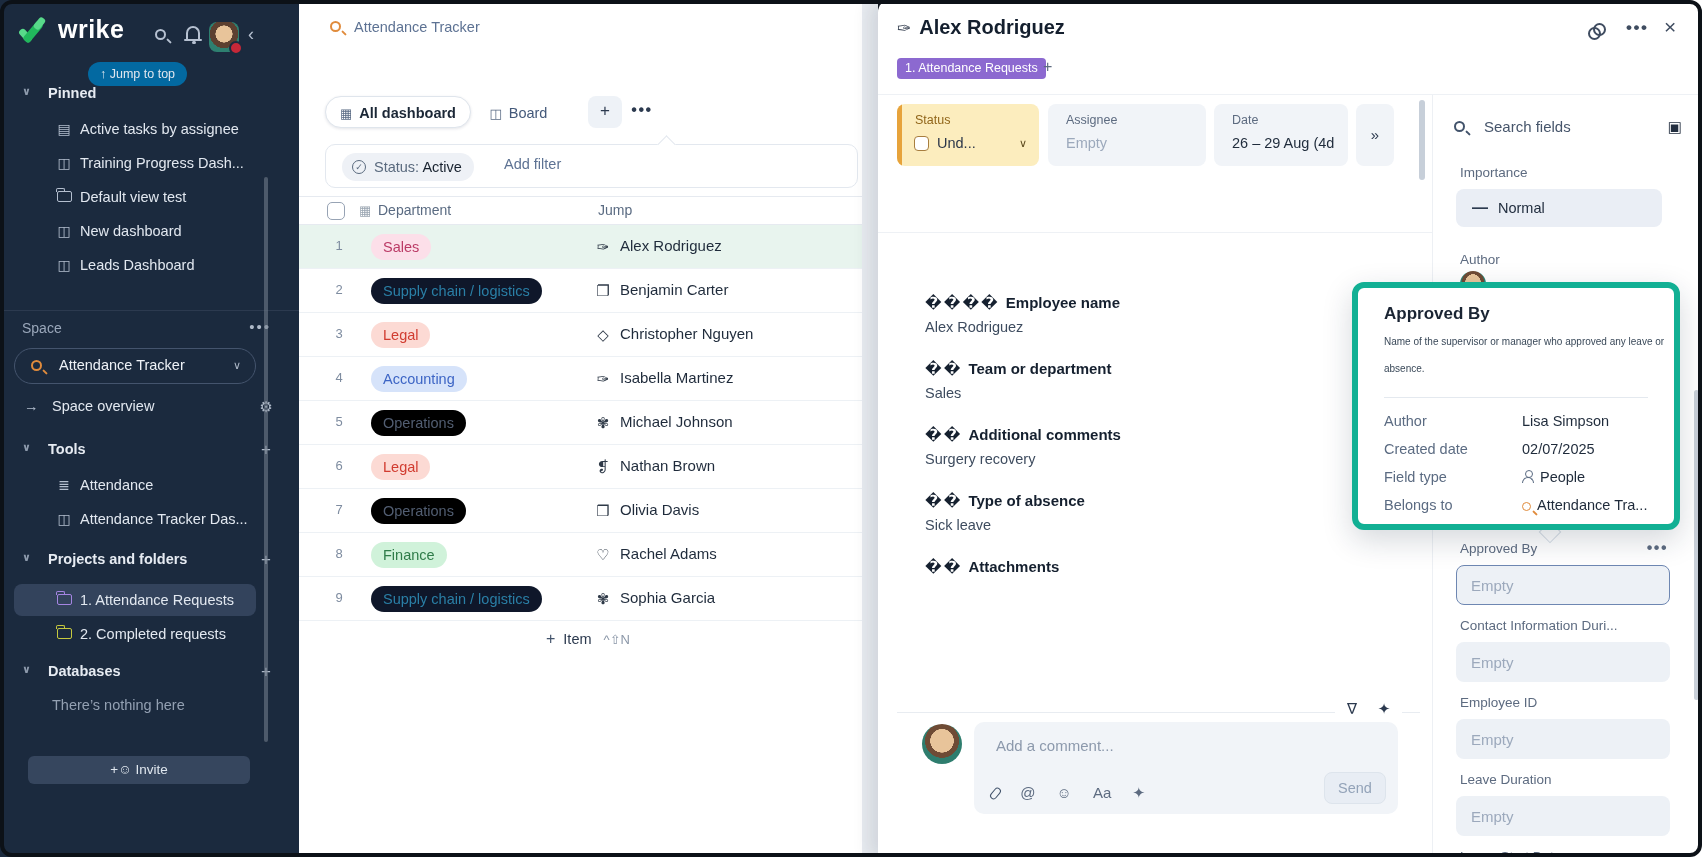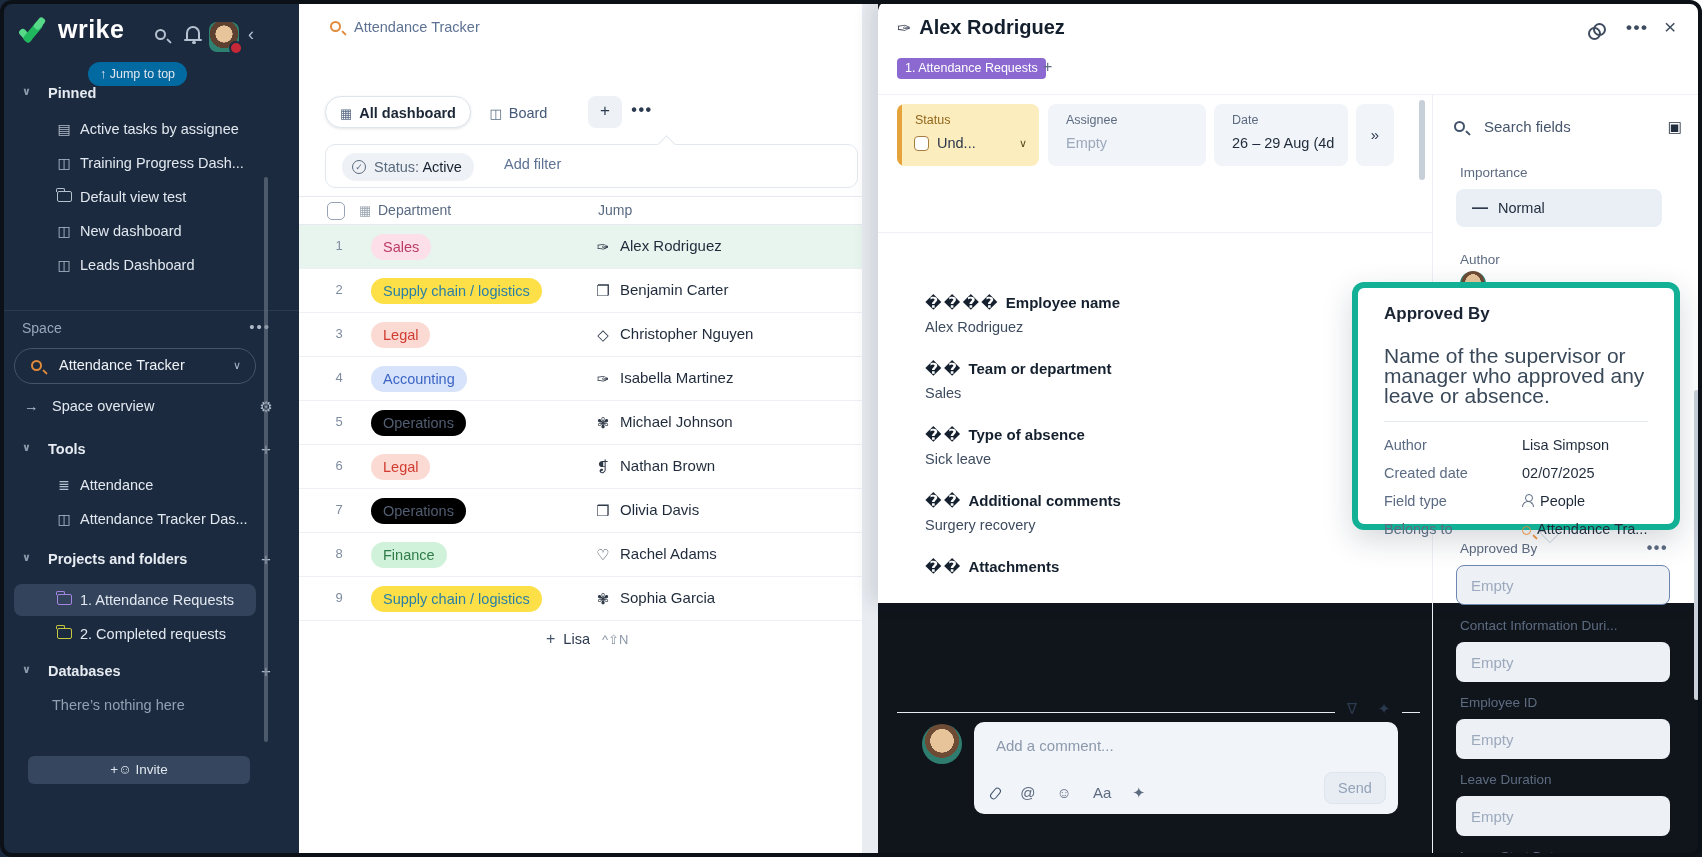--- a/index.html
+++ b/index.html
@@ -87,31 +87,31 @@
   .thead .c1{position:absolute;left:79px;top:5px;cursor:pointer;}
   .thead .c2{position:absolute;left:299px;top:5px;cursor:pointer;}
   .trows{position:absolute;left:0;top:225px;width:563px;}
   .trow{position:relative;height:44px;border-bottom:1px solid #edf1f5;cursor:pointer;background:#fff;}
   .trow.selected{background:#e8f4ee;}
   .trow .num{position:absolute;left:30px;top:13px;width:20px;text-align:center;font-size:13px;color:#7e8ca0;}
   .trow .pill{position:absolute;left:72px;top:9px;height:26px;line-height:26px;border-radius:13px;padding:0 12px;font-size:14.5px;}
   .trow .gl{position:absolute;left:294px;top:13px;width:20px;text-align:center;font-size:15px;color:#2f3a48;}
   .trow .nm{position:absolute;left:321px;top:12px;font-size:15px;color:#1f2b3b;}
   .pill.pink{background:#fcdfe9;color:#bb3b66;}
-  .pill.cyan{background:#fde047;color:#2a7fa6;}
+  .pill.cyan{background:#0f172a;color:#2a7fa6;}
   .pill.red{background:#fcdad4;color:#d13c30;}
   .pill.blue{background:#d6e3fa;color:#3d65c5;}
   .pill.gray{background:#000000;color:#525e72;}
   .pill.green{background:#d0f2da;color:#2f7c49;}
   .add-item-row{position:absolute;left:247px;top:630px;height:24px;font-size:14.5px;color:#2c3a4f;cursor:pointer;white-space:nowrap;}
   .add-item-row .pl{color:#42536b;font-size:16px;margin-right:8px;}
   .add-item-row .sc{color:#8b97a8;font-size:13px;margin-left:12px;}
 
   
-  .detail{position:absolute;left:878px;top:0;width:824px;height:603px;background:#fff;border-top-left-radius:12px;box-shadow:-8px 0 18px rgba(25,39,60,.12);z-index:2;}
+  .detail{position:absolute;left:878px;top:0;width:824px;height:857px;background:#fff;border-top-left-radius:12px;box-shadow:-8px 0 18px rgba(25,39,60,.12);z-index:2;}
   .dt-title{position:absolute;left:19px;top:16px;font-size:20px;font-weight:bold;color:#141f2e;white-space:nowrap;}
   .dt-title .gl{font-weight:normal;font-size:17px;color:#3c4656;margin-right:8px;}
   .dt-hdr-ic{position:absolute;top:18px;color:#3f4c60;font-size:17px;cursor:pointer;}
   .ic-link{display:inline-block;width:14px;height:14px;position:relative;}
   .ic-link::before,.ic-link::after{content:"";position:absolute;width:9px;height:9px;border:2px solid #3f4c60;border-radius:50%;}
   .ic-link::before{left:0;top:4px;}
   .ic-link::after{left:5px;top:0;}
   .dt-tag{position:absolute;left:19px;top:58px;height:21px;line-height:21px;background:#8c69d0;color:#fff;border-radius:4px;padding:0 8px;font-size:12.5px;cursor:pointer;}
   .dt-tag-plus{position:absolute;left:165px;top:58px;color:#5d6b80;font-size:16px;cursor:pointer;}
   .dt-div1{position:absolute;left:0;top:94px;width:824px;border-top:1px solid #eef1f5;}
@@ -173,21 +173,21 @@
   .fp-field .lr .fp-label{position:absolute;left:4px;top:0;white-space:nowrap;}
   .fp-field .lr .mdots{position:absolute;right:2px;top:-2px;color:#5d6b80;letter-spacing:1.5px;font-weight:bold;cursor:pointer;}
   .fp-box{margin-top:5px;height:40px;background:#edf1f6;border-radius:8px;line-height:40px;padding-left:14px;font-size:15px;color:#9ca9bc;cursor:pointer;border:1.5px solid transparent;}
   .fp-box.focused{border-color:#6e87b2;}
   .fp-scroll{position:absolute;right:3px;top:295px;width:5px;height:310px;background:#c9d0d9;border-radius:3px;cursor:pointer;}
 
   
   .tip-caret{position:absolute;left:1542px;top:524px;width:16px;height:16px;background:#fff;border:1px solid #d7dee6;transform:rotate(45deg);z-index:4;}
   .tooltip{position:absolute;left:1352px;top:282px;width:328px;height:248px;background:#fff;border:6px solid #12b094;border-radius:12px;box-shadow:0 10px 30px rgba(20,40,60,.18);z-index:5;padding:16px 26px;}
   .tooltip .tt{font-size:17px;font-weight:bold;color:#1a2433;}
-  .tooltip .ds{margin-top:22px;font-size:21px;line-height:20px;color:#3a4959;width:300px;}
+  .tooltip .ds{margin-top:4px;font-size:10px;line-height:27px;color:#3a4959;width:300px;}
   .tooltip hr{border:none;border-top:1px solid #e4e9ef;margin:15px 0 11px 0;}
   .tip-row{position:relative;height:28px;font-size:14.5px;}
   .tip-row .lb{position:absolute;left:0;top:4px;color:#5b6b82;}
   .tip-row .vl{position:absolute;left:138px;top:4px;color:#1f2b3b;white-space:nowrap;}
   .slot{display:inline-block;margin-right:6px;}
   .slot.search{position:relative;top:1px;}
   .slot.search .ic-search{color:#e08b3c;width:9px;height:9px;border-width:1.8px;}
   .ic-person{display:inline-block;width:12px;height:13px;position:relative;top:1px;margin-right:6px;}
   .ic-person::before{content:"";position:absolute;left:3px;top:0;width:6px;height:6px;border:1.5px solid #5b6b82;border-radius:50%;}
   .ic-person::after{content:"";position:absolute;left:0;top:7px;width:10px;height:5px;border:1.5px solid #5b6b82;border-bottom:none;border-radius:6px 6px 0 0;}
@@ -403,21 +403,21 @@
 
         <div class="trow">
           <span class="num">9</span>
           <span class="pill cyan">Supply chain / logistics</span>
           <span class="gl">✾</span>
           <span class="nm">Sophia Garcia</span>
         </div>
       </div>
 
     <div class="add-item-row">
-      <span class="pl">+</span><span>Lisa</span><span class="sc">^⇧N</span>
+      <span class="pl">+</span><span>Item</span><span class="sc">^⇧N</span>
     </div>
   </section>
   <div class="mid-gap"></div>
 
   <section class="detail">
     <div class="dt-title"><span class="gl">✑</span><span>Alex Rodriguez</span></div>
     <span class="dt-hdr-ic" style="left:710px;top:22px;"><span class="ic-link"></span></span>
     <span class="dt-hdr-ic" style="left:748px;top:18px;letter-spacing:1.5px;font-weight:bold;">•••</span>
     <span class="dt-hdr-ic" style="left:786px;top:15px;font-size:21px;">×</span>
     <span class="dt-tag">1. Attendance Requests</span>
@@ -450,27 +450,27 @@
           <div class="v">Alex Rodriguez</div>
         </div>
 
         <div class="dt-sec">
           <div class="h"><span class="pre">��</span><span>Team or department</span></div>
           <div class="v">Sales</div>
         </div>
 
 
         <div class="dt-sec">
+          <div class="h"><span class="pre">��</span><span>Additional comments</span></div>
+          <div class="v">Surgery recovery</div>
+        </div>
+
+        <div class="dt-sec">
           <div class="h"><span class="pre">��</span><span>Type of absence</span></div>
           <div class="v">Sick leave</div>
-        </div>
-
-        <div class="dt-sec">
-          <div class="h"><span class="pre">��</span><span>Additional comments</span></div>
-          <div class="v">Surgery recovery</div>
         </div>
 
         <div class="dt-sec">
           <div class="h"><span class="pre">��</span><span>Attachments</span></div>
 
         </div>
       </div>
 
     <div class="dt-div3"></div>
     <div class="dt-div3b"></div>

